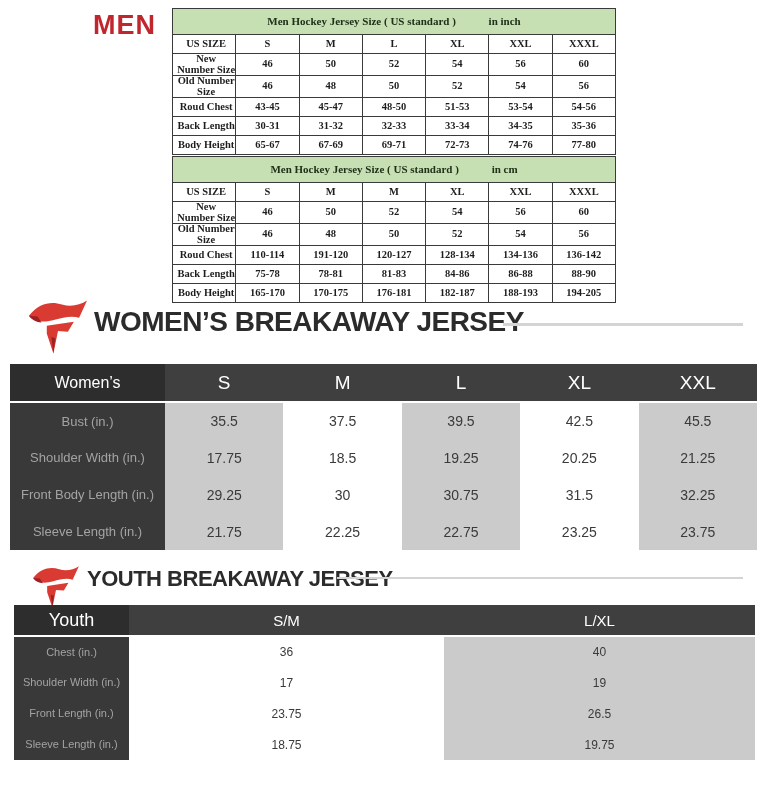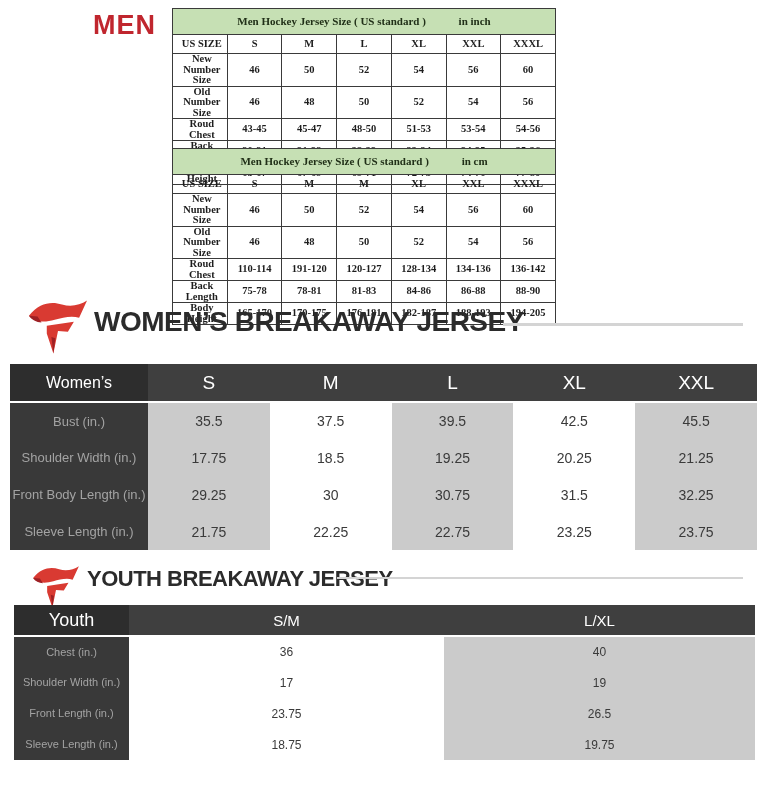--- a/index.html
+++ b/index.html
@@ -2,25 +2,25 @@
 <html><head>
 <meta charset="utf-8">
 <style>
   html,body{margin:0;padding:0;background:#fff;}
   .page{position:relative;width:768px;height:790px;background:#ffffff;overflow:hidden;
         font-family:"Liberation Sans",sans-serif;}
 
   
   .men-title{position:absolute;left:93px;top:10px;font-size:27px;font-weight:bold;
              color:#c0262e;letter-spacing:1px;}
-  table.men-table{position:absolute;left:172px;width:384px;border-collapse:collapse;
+  table.men-table{position:absolute;left:172px;width:444px;border-collapse:collapse;
                   table-layout:fixed;font-family:"Liberation Serif",serif;
                   font-weight:bold;color:#1d1d1d;}
   table.men-table.t-inch{top:8px;}
-  table.men-table.t-cm{top:148px;padding-left:35px;}
+  table.men-table.t-cm{top:156px;padding-left:35px;}
   .men-table th,.men-table td{border:1px solid #3a3a3a;padding:0;line-height:1;}
   .men-table .caption-row th{height:25px;background:#c6e0b4;color:#213018;
                              font-size:11px;text-align:center;}
   .men-table .caption-row .unit{margin-left:30px;}
   .men-table .size-row th,.men-table tbody th,.men-table tbody td{height:18px;font-size:10.5px;}
   .men-table th.row-label{width:90px;text-align:center;padding-left:4px;font-weight:bold;}
   .men-table .size-row th:not(.row-label),.men-table tbody td{text-align:center;}
 
   
   table.dark-table{position:absolute;border-collapse:collapse;table-layout:fixed;}
@@ -29,21 +29,21 @@
                            text-align:center;border-bottom:2px solid #ffffff;}
   .dark-table .size-row th.corner{background:#2d2d2d;}
   .dark-table tbody th.row-label{background:#393939;color:#a3a3a3;font-weight:400;
                                  text-align:center;}
   .dark-table tbody td{background:#ffffff;color:#3a3a3a;text-align:center;}
   .dark-table tbody td.shade{background:#cbcbcb;}
 
   
   table.women-table{left:10px;top:364px;width:747px;}
   .women-table .size-row th{height:37px;font-size:19px;}
-  .women-table .size-row th.corner{width:138px;font-size:16px;}
+  .women-table .size-row th.corner{width:155px;font-size:16px;}
   .women-table tbody tr{height:37px;}
   .women-table tbody th.row-label{font-size:13px;}
   .women-table tbody td{font-size:14px;}
 
   
   table.youth-table{left:14px;top:605px;width:741px;}
   .youth-table .size-row th{height:30px;font-size:15px;}
   .youth-table .size-row th.corner{width:115px;font-size:18px;}
   .youth-table .size-row th:nth-child(2){width:315px;}
   .youth-table tbody tr{height:31px;}

